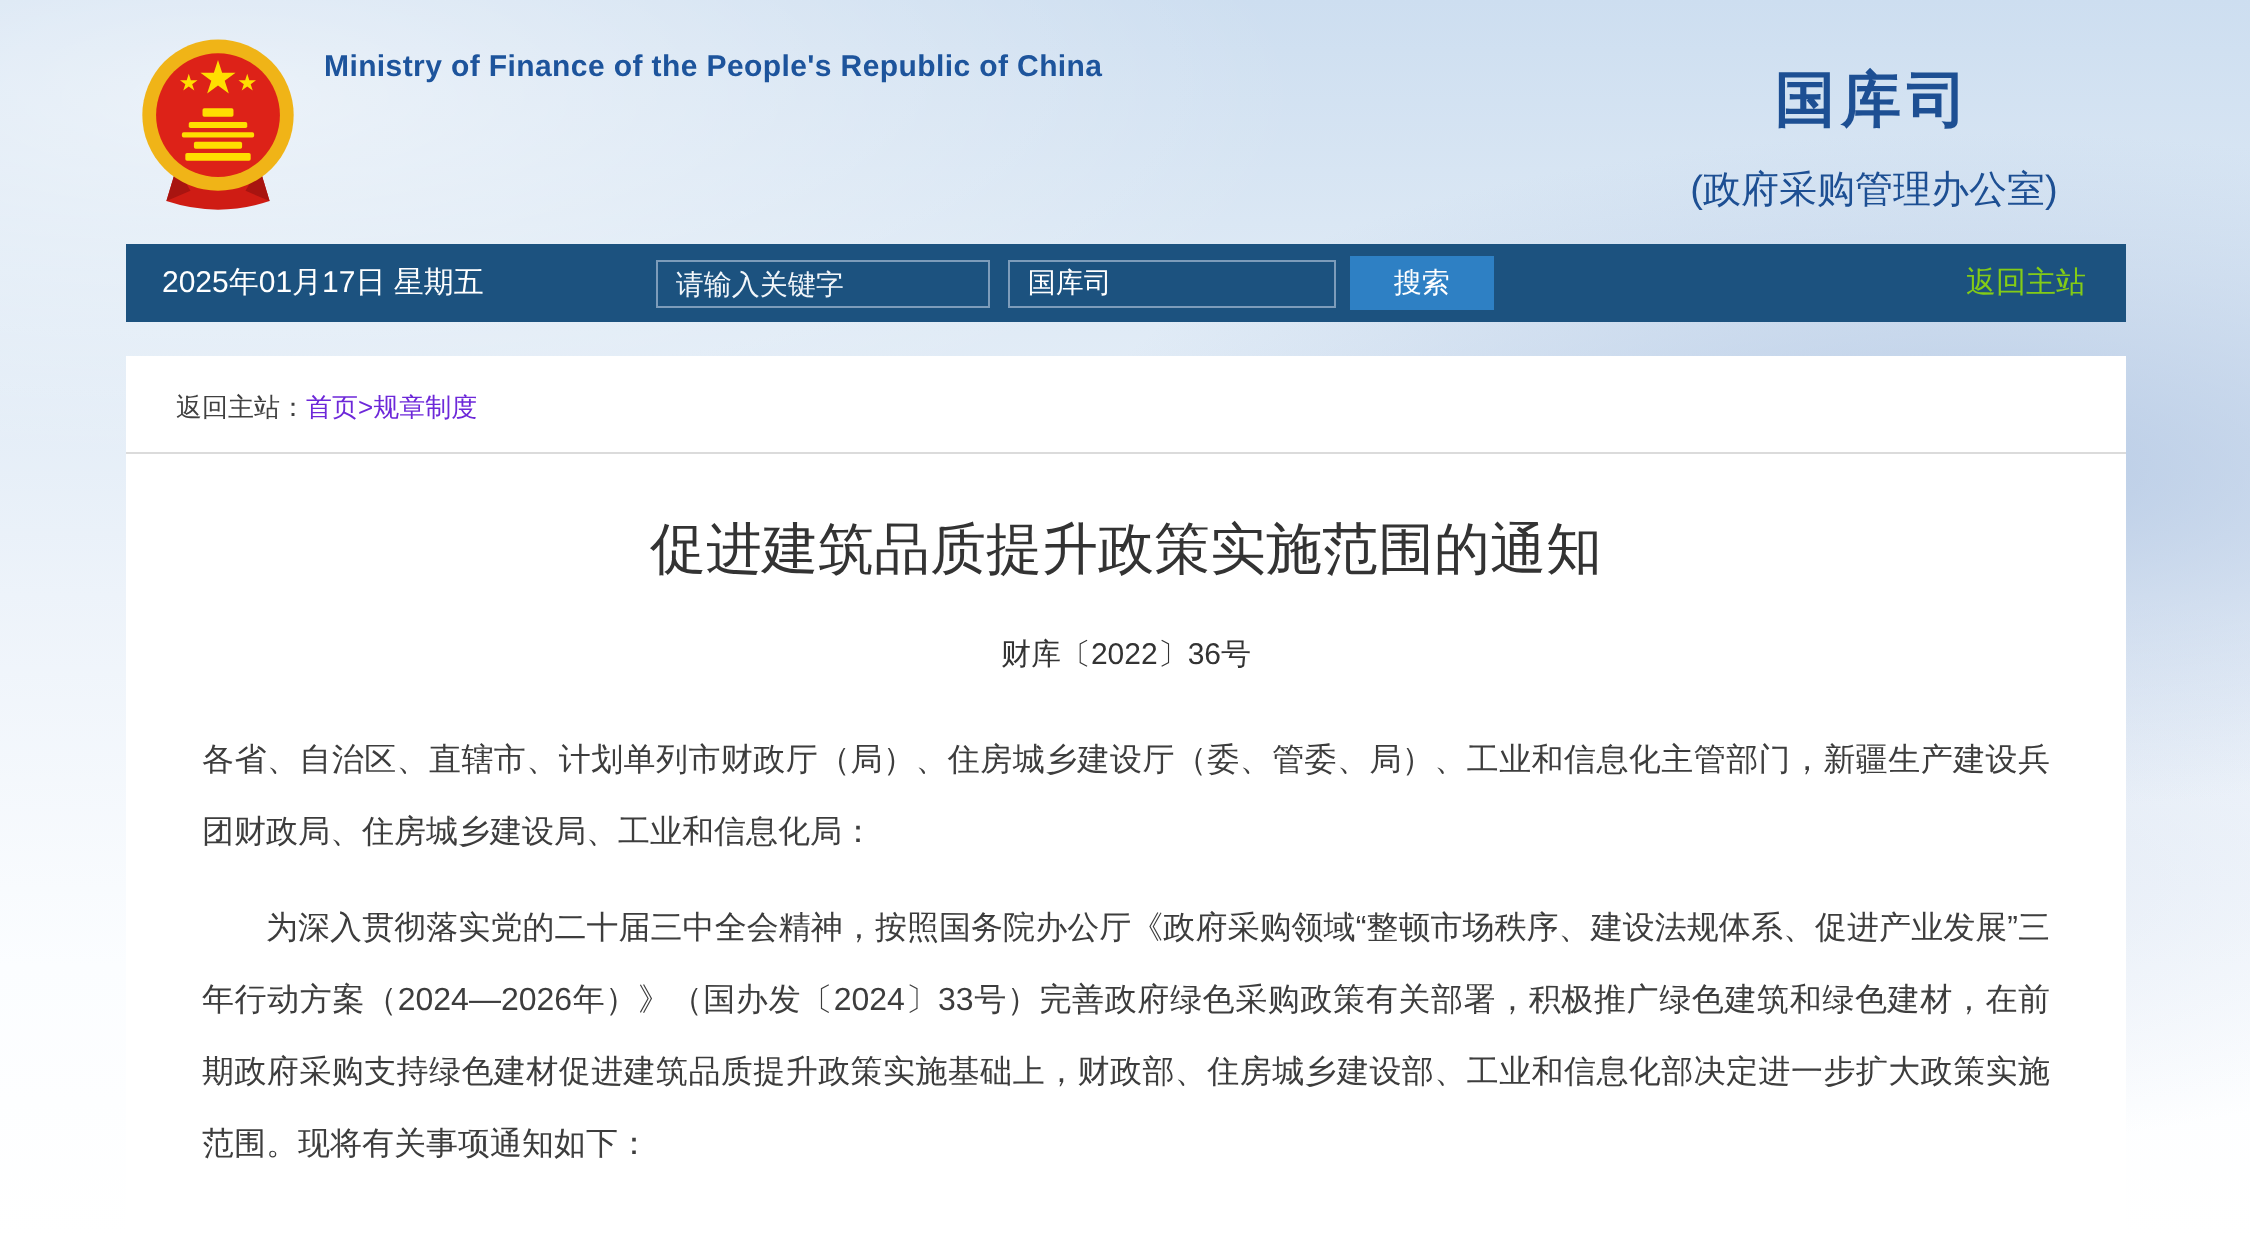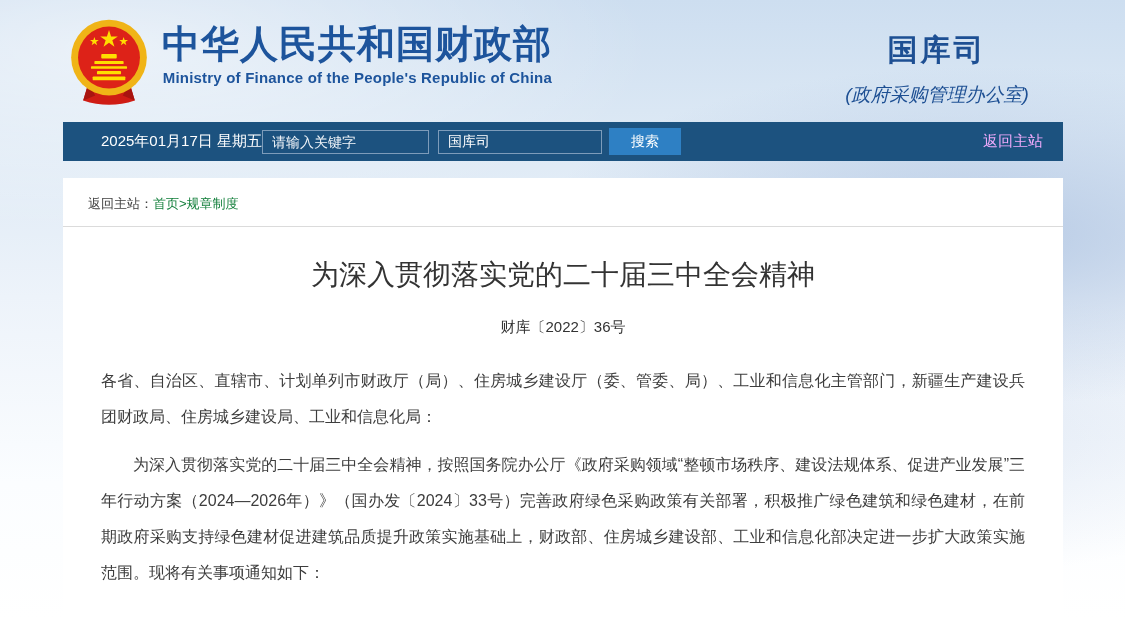--- a/index.html
+++ b/index.html
@@ -18,51 +18,51 @@
   }
 
   
   .masthead { position:absolute; left:0; top:0; width:100%; height:122px; }
   .emblem { position:absolute; left:66px; top:14px; width:86px; height:94px; }
   .site-block { position:absolute; left:162px; top:22px; }
   .site-cn { font-size:38px; font-weight:bold; color:#1d549c; letter-spacing:1px; line-height:44px; }
   .site-en { font-size:15px; font-weight:bold; color:#1d549c; margin-top:3px; letter-spacing:0.2px;text-align:right; }
   .dept-block { position:absolute; right:68px; top:30px; text-align:center; color:#1d4f93; min-width:240px; }
   .dept-name { font-size:30px; font-weight:bold; letter-spacing:3px; }
-  .dept-office { font-size:19px; margin-top:11px; font-weight:normal;font-style:italic; }
+  .dept-office { font-size:19px; margin-top:11px; font-weight:normal; }
 
   
   .navbar {
     position:absolute; left:63px; top:122px; width:1000px; height:39px;
-    background:#1c527f; display:flex; align-items:center;padding-left:20px;
+    background:#1c527f; display:flex; align-items:center;
   }
   .nav-date { color:#ffffff; font-size:15px; margin-left:18px; white-space:nowrap; }
-  .nav-search { display:flex; align-items:center; }
+  .nav-search { display:flex; align-items:center; margin-left:86px; }
   .nav-input {
     height:24px; background:transparent; border:1px solid #7d9cba;
     color:#ffffff; font-size:14px; padding:0 9px; outline:none;
     font-family:"Liberation Sans","DejaVu Sans",sans-serif;
   }
   .nav-input::placeholder { color:#f2f6fa; opacity:1; }
   .keyword { width:167px; }
   .scope { width:164px; margin-left:9px; }
   .search-btn {
     width:72px; height:27px; margin-left:7px; background:#2e80c4; color:#fff;
     border:none; font-size:14px; cursor:pointer;
     font-family:"Liberation Sans","DejaVu Sans",sans-serif;
   }
-  .back-link { margin-left:auto; margin-right:20px; color:#f0abfc; font-size:15px; text-decoration:none; white-space:nowrap; }
+  .back-link { margin-left:auto; margin-right:20px; color:#84cc16; font-size:15px; text-decoration:none; white-space:nowrap; }
 
   
   .content {
     position:absolute; left:63px; top:178px; width:1000px; height:441px;
     background:#ffffff;
   }
   .breadcrumb { padding:17px 0 0 25px; font-size:13px; color:#404040; }
-  .breadcrumb a { color:#15803d; text-decoration:none; }
+  .breadcrumb a { color:#6d28d9; text-decoration:none; }
   .crumb-divider { border-bottom:1px solid #dbdbdb; margin-top:13px; }
 
   .doc-title { margin-top:24px; text-align:center; font-size:28px; color:#333333; line-height:47px; font-weight:normal; }
   .doc-number { margin-top:20px; text-align:center; font-size:15px; color:#333333; }
   .doc-body { margin:26px 38px 0 38px; font-size:16px; line-height:36px; color:#3d3d3d; text-align:justify; }
   .doc-body p + p { text-indent:2em; margin-top:12px; }
 </style>
 </head>
 <body>
 
@@ -81,21 +81,20 @@
         <path d="M67 22 L68.2 25.7 L72.1 25.7 L69 28 L70.2 31.7 L67 29.4 L63.8 31.7 L65 28 L61.9 25.7 L65.8 25.7 Z"></path>
         <rect x="33" y="50" width="34" height="3.5" rx="1"></rect>
         <rect x="29" y="56" width="42" height="3" rx="1"></rect>
         <rect x="36" y="61.5" width="28" height="4" rx="1"></rect>
         <rect x="31" y="68" width="38" height="4.5" rx="1"></rect>
         <rect x="41" y="42" width="18" height="5" rx="1"></rect>
       </g>
     </svg>
 
     <div class="site-block">
-      <div class="site-cn">中华人民共和国财政部</div>
       <div class="site-en">Ministry of Finance of the People's Republic of China</div>
     </div>
 
     <div class="dept-block">
       <div class="dept-name">国库司</div>
       <div class="dept-office">(政府采购管理办公室)</div>
     </div>
   </div>
 
   <div class="navbar">
@@ -108,21 +107,21 @@
     <a class="back-link" href="#">返回主站</a>
   </div>
 
   <div class="content">
     <div class="breadcrumb">
       <span>返回主站：</span><a href="#">首页&gt;规章制度</a>
     </div>
     <div class="crumb-divider"></div>
 
     <h1 class="doc-title">
-      <span>为深入贯彻落实党的二十届三中全会精神</span><br>
+      <span>促进建筑品质提升政策实施范围的通知</span><br>
     </h1>
 
     <div class="doc-number">财库〔2022〕36号</div>
 
     <div class="doc-body">
       <p>各省、自治区、直辖市、计划单列市财政厅（局）、住房城乡建设厅（委、管委、局）、工业和信息化主管部门，新疆生产建设兵团财政局、住房城乡建设局、工业和信息化局：</p>
       <p>为深入贯彻落实党的二十届三中全会精神，按照国务院办公厅《政府采购领域“整顿市场秩序、建设法规体系、促进产业发展”三年行动方案（2024—2026年）》（国办发〔2024〕33号）完善政府绿色采购政策有关部署，积极推广绿色建筑和绿色建材，在前期政府采购支持绿色建材促进建筑品质提升政策实施基础上，财政部、住房城乡建设部、工业和信息化部决定进一步扩大政策实施范围。现将有关事项通知如下：</p>
     </div>
   </div>
 

